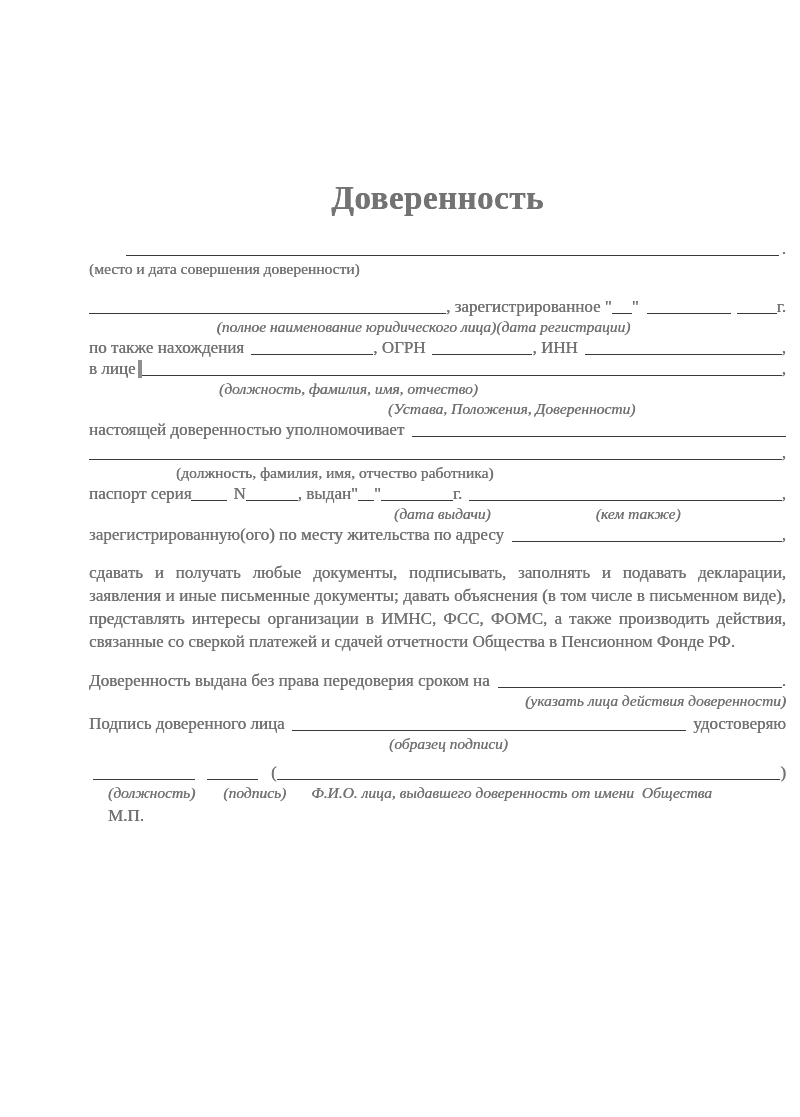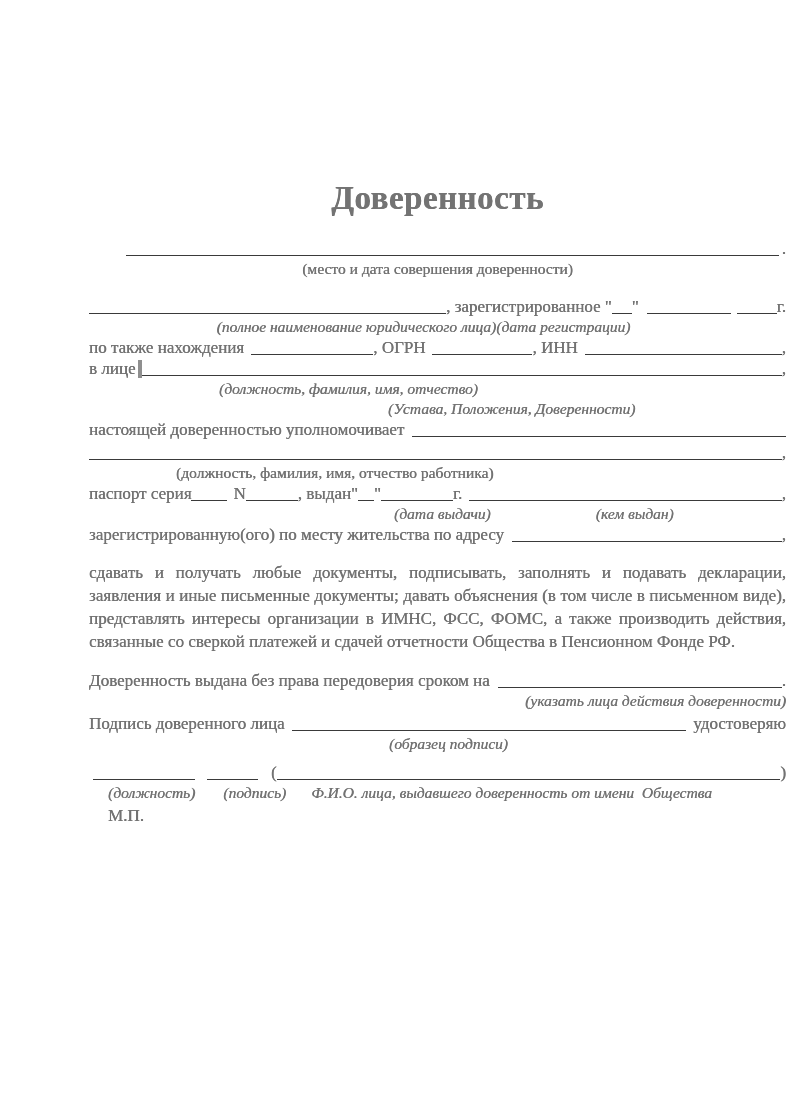--- a/index.html
+++ b/index.html
@@ -52,21 +52,21 @@
 
 <div class="page">
   <div class="content">
 
     <h1 class="doc-title">Доверенность</h1>
 
     <div class="line" style="margin-top:18px;">
       <span class="blank grow" style="margin-left:37px; margin-right:3px;"></span>
       <span class="t">.</span>
     </div>
-    <div class="hint up" style="text-align:center;">(место и дата совершения доверенности)</div>
+    <div class="hint up" style="">(место и дата совершения доверенности)</div>
 
     <div class="line" style="margin-top:17px;">
       <span class="blank grow"></span>
       <span class="t">, зарегистрированное "</span>
       <span class="blank" style="width:20px;"></span>
       <span class="t">"</span>
       <span class="blank ml8" style="width:84px;"></span>
       <span class="blank ml6" style="width:40px;"></span>
       <span class="t">г.</span>
     </div>
@@ -113,21 +113,21 @@
       <span class="t">, выдан"</span>
       <span class="blank" style="width:16px;"></span>
       <span class="t">"</span>
       <span class="blank" style="width:72px;"></span>
       <span class="t">г.</span>
       <span class="blank grow ml7"></span>
       <span class="t">,</span>
     </div>
     <div class="hint-row">
       <span class="hint" style="margin-left:305px;">(дата выдачи)</span>
-      <span class="hint" style="margin-left:105px;">(кем выдан)</span>
+      <span class="hint" style="margin-left:105px;">(кем также)</span>
     </div>
 
     <div class="line">
       <span class="t">зарегистрированную(ого) по месту жительства по адресу</span>
       <span class="blank grow ml8"></span>
       <span class="t">,</span>
     </div>
 
     <p class="para">сдавать и получать любые документы, подписывать, заполнять и подавать декларации, заявления и иные письменные документы; давать объяснения (в том числе в письменном виде), представлять интересы организации в ИМНС, ФСС, ФОМС, а также производить действия, связанные со сверкой платежей и сдачей отчетности Общества в Пенсионном Фонде РФ.</p>
 

